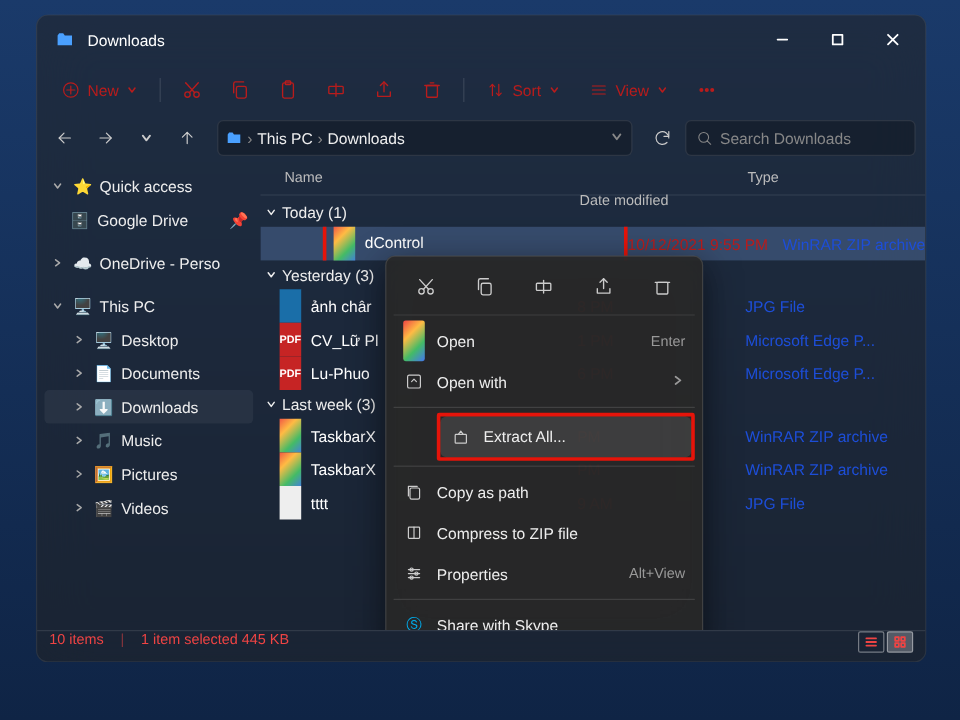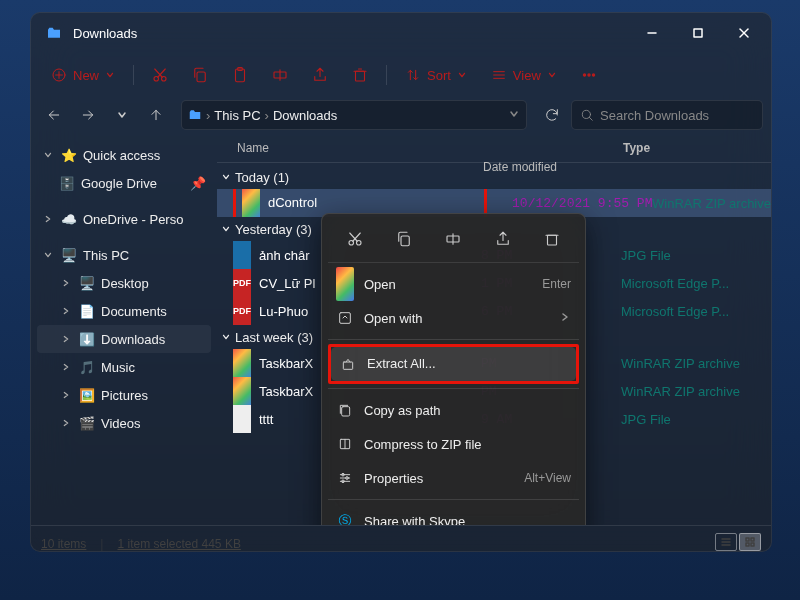--- a/index.html
+++ b/index.html
@@ -25,35 +25,35 @@
 .sidebar { width:186px; padding:8px 6px; overflow:hidden; }
 .sbrow { height:28px; display:flex; align-items:center; gap:6px; padding:0 4px; border-radius:4px; color:#eee; white-space:nowrap; overflow:hidden; }
 .sbrow.indent { padding-left:22px; }
 .sbrow.active { background:rgba(255,255,255,.05); }
 .chev { width:14px; color:#aaa; display:flex; justify-content:center; }
 .sbicon { width:16px; height:16px; display:flex; align-items:center; justify-content:center; }
 .main { flex:1; display:flex; flex-direction:column; min-width:0; }
 .colhdr { height:30px; display:flex; align-items:center; border-bottom:1px solid rgba(255,255,255,.1); padding-left:20px; color:#bbb; font-size:12px; }
 .colhdr .c1 { width:246px; }
 .colhdr .c2 { width:140px;margin-top:39px; }
-.colhdr .c3 { flex:1;font-weight:bold; }
+.colhdr .c3 { flex:1; }
 .filelist { flex:1; overflow:hidden; padding-top:2px; position:relative; }
 .grp { height:24px; display:flex; align-items:center; padding-left:4px; color:#eee; gap:4px; }
 .row { height:28px; display:flex; align-items:center; padding-left:16px; white-space:nowrap; overflow:hidden; }
 .row.selected { background:rgba(82,110,155,.5); }
-.hl { border:3px solid #e6140a; border-radius:2px; display:inline-block; line-height:0; }
+.hl { border:3px solid #e6140a; border-radius:2px; display:inline-block; line-height:0;margin-left:36px; }
 .row .fname { display:flex; align-items:center; gap:8px; width:248px; color:#fff; }
-.row .fdate { width:140px; color:#a21caf;font-family:Liberation Mono, monospace; }
-.row .ftype { color:#0f766e; }
+.row .fdate { width:140px; color:#b91c1c; }
+.row .ftype { color:#1d4ed8; }
 .ficon { width:18px; height:34px; display:flex; align-items:center; justify-content:center; border-radius:2px; font-size:9px; }
 .ic-zip { background:linear-gradient(135deg,#e44,#fb4,#4b6,#47e); }
 .ic-jpg { background:#1a6ea8; color:#fff; }
 .ic-pdf { background:#c62424; color:#fff; font-weight:700; }
 .ic-txt { background:#eee; color:#444; }
-.status { height:26px; border-top:1px solid rgba(255,255,255,.1); display:flex; align-items:flex-end; padding:0 10px; font-size:12px; color:#404040; gap:14px;text-decoration:underline; }
+.status { height:26px; border-top:1px solid rgba(255,255,255,.1); display:flex; align-items:flex-start; padding:0 10px; font-size:12px; color:#ef4444; gap:14px; }
 .viewbtns { margin-left:auto; display:flex; gap:2px; }
 .viewbtn { width:22px; height:18px; border:1px solid rgba(255,255,255,.4); border-radius:2px; display:flex; align-items:center; justify-content:center; }
 .viewbtn.active{ background:rgba(255,255,255,.25); }
 .ctxmenu { position:absolute; left:104px; top:50px; width:265px; background:rgba(40,40,40,.92); backdrop-filter:blur(20px); border-radius:8px; border:1px solid rgba(255,255,255,.12); padding:6px; box-shadow:0 8px 28px rgba(0,0,0,.55); }
 .ctxrowicons { display:flex; justify-content:space-around; padding:4px 2px 8px; border-bottom:1px solid rgba(255,255,255,.1); margin-bottom:4px; }
 .ctxiconbtn { width:34px; height:30px; display:flex; align-items:center; justify-content:center; color:#ccc; border-radius:5px; }
 .ctxitem { height:34px; display:flex; align-items:center; gap:10px; padding:0 8px; border-radius:5px; color:#eee; }
 .ctxitem.hi { background:rgba(255,255,255,.1); }
 .ctxitem .cicon { width:18px; display:flex; justify-content:center; color:#ccc; }
 .ctxitem .lab { flex:1; }

